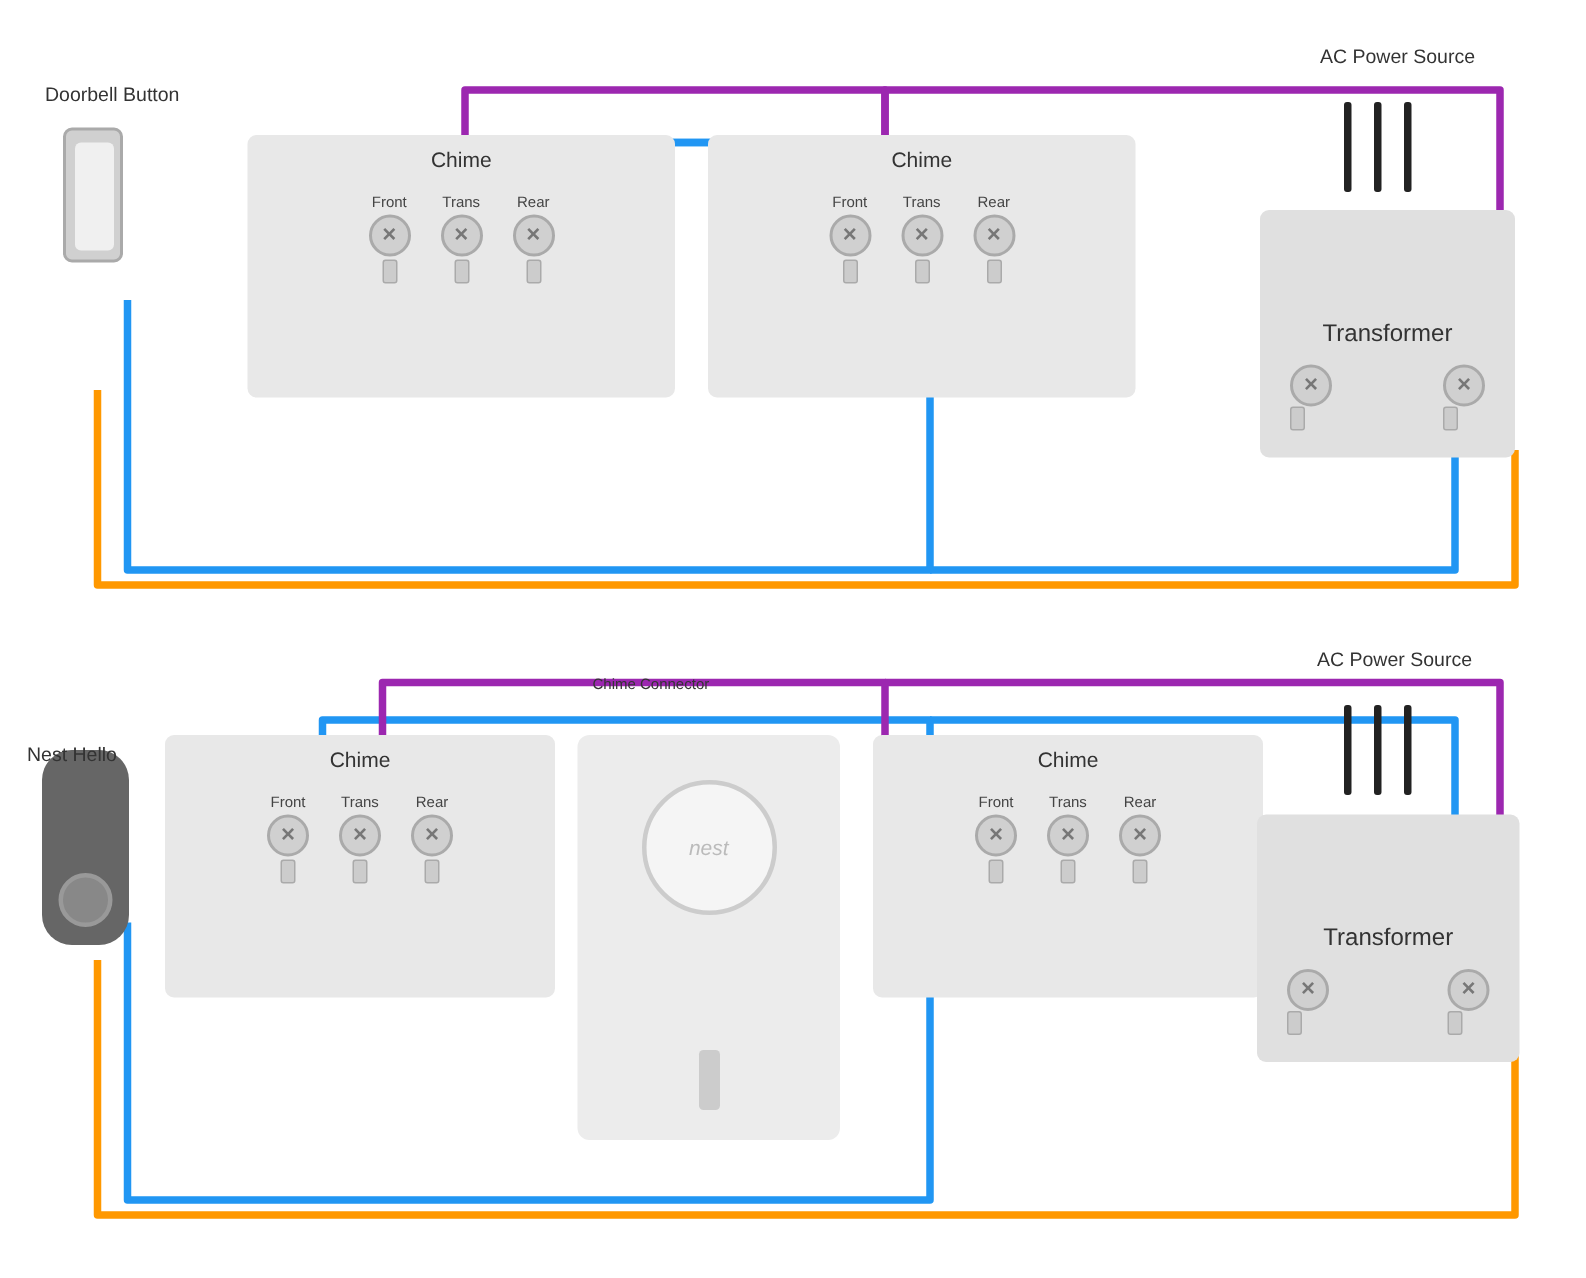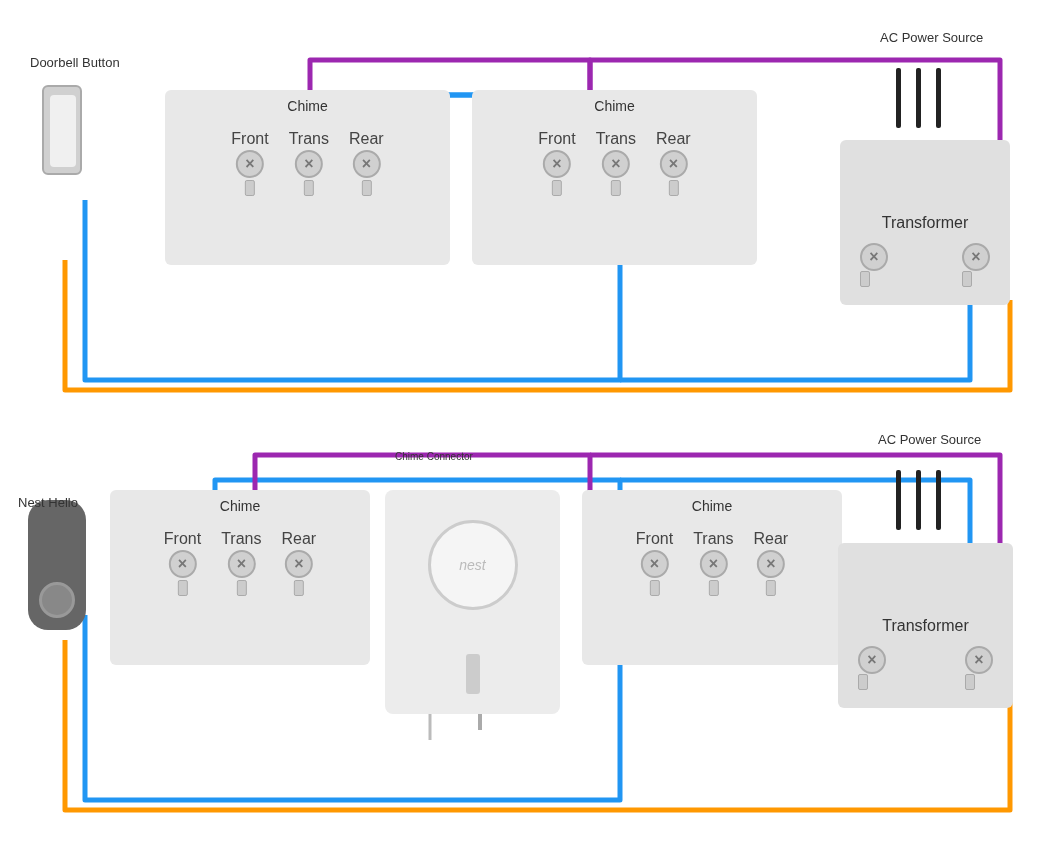--- a/index.html
+++ b/index.html
@@ -23,21 +23,21 @@
       height: 852px;
       pointer-events: none;
     }
     .terminal {
       display: flex;
       flex-direction: column;
       align-items: center;
       gap: 2px;
     }
     .terminal-label {
-      font-size: 16px;
+      font-size: 10px;
       color: #444;
       font-weight: 500;
     }
     .terminal-circle {
       width: 28px;
       height: 28px;
       border-radius: 50%;
       background: #d0d0d0;
       border: 2px solid #aaa;
       display: flex;
@@ -243,21 +243,21 @@
         <span class="terminal-label">Rear</span>
         <div class="terminal-circle"></div>
         <div class="terminal-post"></div>
       </div>
     </div>
   </div>
 
   <div style="position:absolute;left:395px;top:450px;font-size:10px;font-weight:500;color:#333;text-align:center;line-height:1.3;">Chime
 Connector</div>
 
-  <div style="position:absolute;left:385px;top:490px;width:175px;height:224px;background:#ececec;border-radius:8px;">
+  <div style="position:absolute;left:385px;top:490px;width:175px;height:270px;background:#ececec;border-radius:8px;">
 
     <div class="chime-connector-circle" style="position:absolute;top:30px;left:50%;transform:translateX(-50%);width:90px;height:90px;">
       <span style="color:#bbb;font-style:italic;font-size:14px;">nest</span>
     </div>
 
     <div style="position:absolute;bottom:20px;left:50%;transform:translateX(-50%);width:14px;height:40px;background:#ccc;border-radius:3px;"></div>
   </div>
 
   <div style="position:absolute;left:582px;top:490px;width:260px;height:175px;background:#e8e8e8;border-radius:6px;">
     <div style="position:absolute;top:8px;left:50%;transform:translateX(-50%);font-size:14px;font-weight:500;color:#333;">Chime</div>

